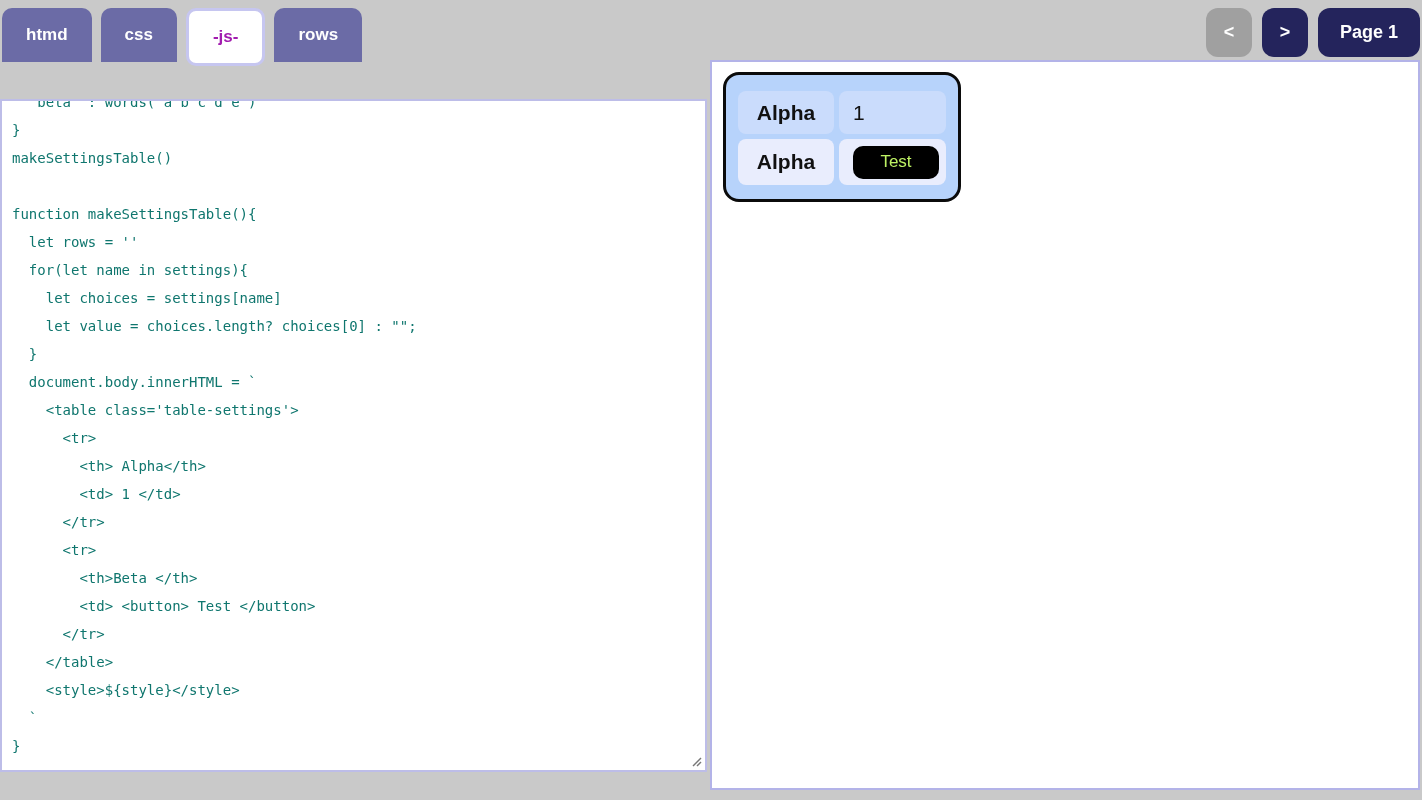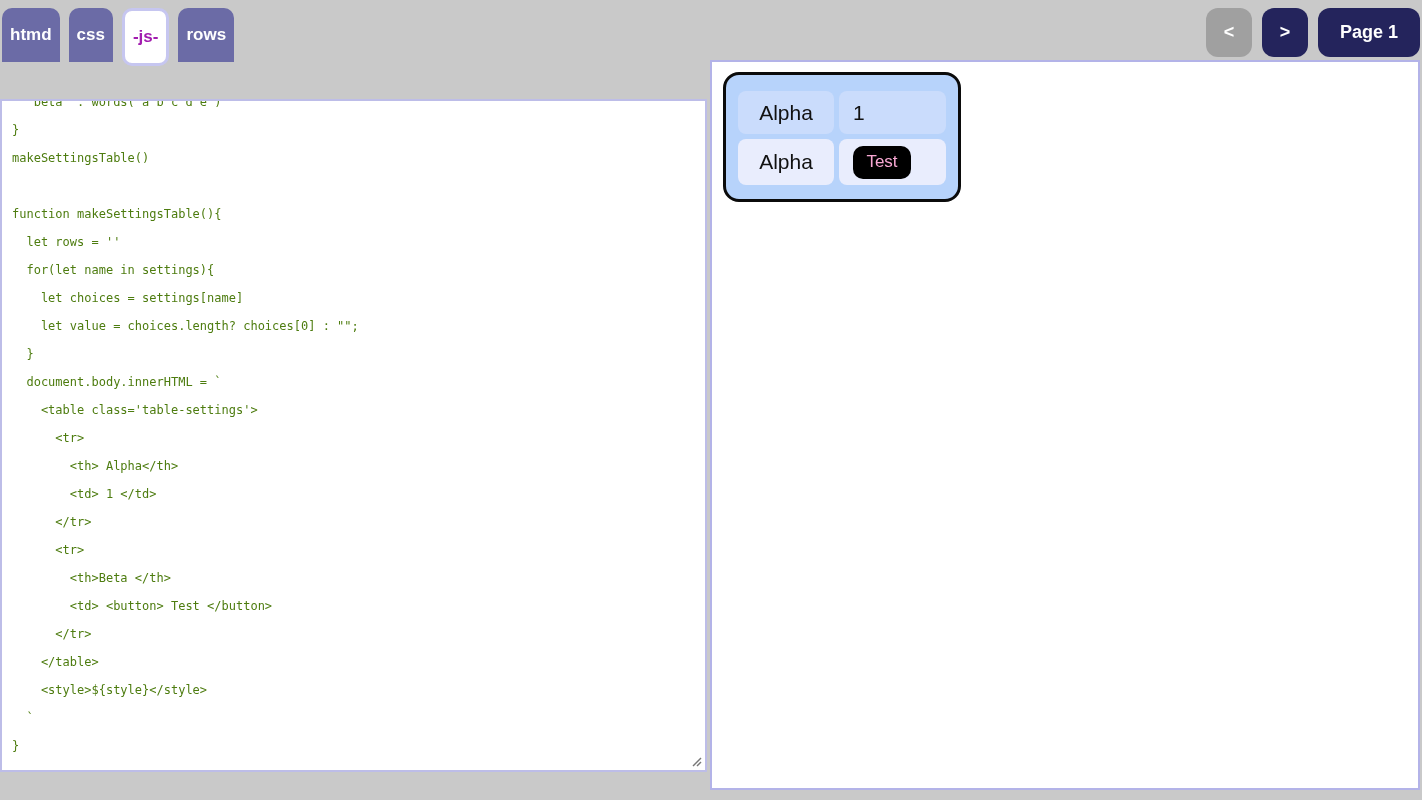--- a/index.html
+++ b/index.html
@@ -10,21 +10,21 @@
     overflow:hidden;
   }
   .screen { position:relative; width:1422px; height:800px; background:#c9c9c9; }
 
   
   .tabbar {
     position:absolute; left:2px; top:0; height:62px;
     display:flex; align-items:flex-end; gap:9px; z-index:3;
   }
   .tab {
-    height:54px; padding:0 8px;
+    height:54px; padding:0 24px;
     background:#6b6ba6; color:#ffffff;
     font-size:17px; font-weight:bold;
     border:none; border-radius:10px 10px 0 0;
     display:flex; align-items:center; justify-content:center;
     cursor:pointer;
   }
   .tab.active {
     background:#ffffff; color:#a21caf;
     border:3px solid #c6c6f0; border-radius:10px;
     height:58px; margin-bottom:-4px; z-index:4;
@@ -55,21 +55,21 @@
     overflow:hidden;
   }
   .code-box {
     position:absolute; left:0; top:99px; width:707px; height:673px;
     background:#ffffff; border:2px solid #bdbde8;
     overflow:hidden;
   }
   .code-box pre {
     margin-top:-13px; padding-left:10px;
     font-family:"DejaVu Sans Mono","Liberation Mono",monospace;
-    font-size:12px; line-height:28px; color:#4d7c0f;
+    font-size:14px; line-height:28px; color:#0f766e;
     white-space:pre;
   }
   .grip {
     position:absolute; right:3px; bottom:3px; width:11px; height:11px;
     cursor:nwse-resize;
   }
   .grip svg { display:block; }
 
   
   .preview-pane {
@@ -88,26 +88,26 @@
     gap:5px;
   }
   .cell {
     border-radius:8px;
     display:flex; align-items:center;
     font-size:21px; color:#111;
     overflow:hidden;
   }
   .cell.r1 { background:#cadcfc; }
   .cell.r2 { background:#e9edfd; }
-  .cell.th { font-weight:normal; justify-content:center; }
+  .cell.th { font-weight:bold; justify-content:center; }
   .cell.td { padding-left:14px; }
   .test-btn {
-    background:#000000; color:#f9a8d4;
+    background:#000000; color:#bef264;
     border:none; border-radius:10px;
-    width:58px; height:33px;
+    width:86px; height:33px;
     font-size:17px; font-family:"Liberation Sans", sans-serif;
     display:flex; align-items:center; justify-content:center;
     cursor:pointer;
   }
 </style>
 </head>
 <body>
 
 <div class="screen">
 

